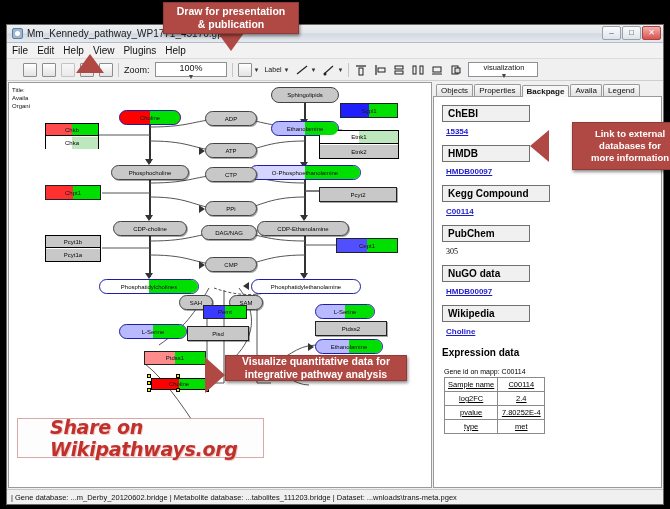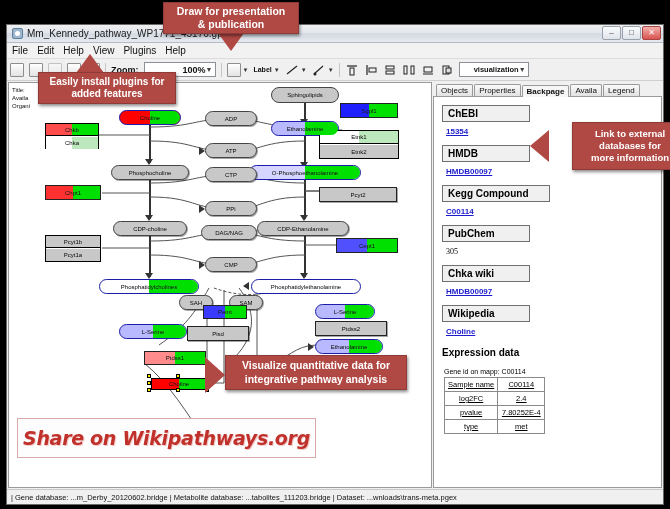--- a/index.html
+++ b/index.html
@@ -51,37 +51,36 @@
     height:16px; flex:0 0 16px; background:#f2f2f2;
     border-bottom:1px solid #dcdcdc;
     display:flex; align-items:center; padding-left:5px; gap:9px;
   }
   #menubar .mi { font-size:10px; color:#111; cursor:default; }
 
   
   #toolbar {
     height:22px; flex:0 0 22px; background:#f0f0f0;
     border-bottom:1px solid #cfcfcf;
-    display:flex; align-items:center; padding:0 3px; gap:5px;
+    display:flex; align-items:center; padding:0 16px; gap:5px;
     position:relative;
-    font-weight:bold;
   }
   .tb-ico {
     width:14px; height:14px; border:1px solid #8d8d8d; border-radius:1px;
     background:linear-gradient(to bottom,#ffffff,#e3e3e3);
     position:relative; flex:0 0 14px;
   }
   .tb-ico.flat { border:none; background:none; }
   .tb-ico.dim { opacity:.45; }
   .tb-sep { width:1px; height:14px; background:#c6c6c6; flex:0 0 1px; }
   .tb-lbl { font-size:9px; color:#111; white-space:nowrap; }
   .tb-combo {
     height:15px; border:1px solid #8c9097; background:#fff;
-    display:flex; align-items:center; justify-content:flex-end;
-    padding:0 2px 0 3px; font-size:9px; color:#111;
+    display:flex; align-items:center; justify-content:space-between;
+    padding:0 2px 0 3px; font-size:9px; color:#111;flex-direction:column;
   }
   .tb-combo .cb-arrow { font-size:7px; color:#444; }
   .tb-mini-arrow { font-size:6px; color:#333; margin-left:-3px; }
 
   
   #main { flex:1 1 auto; display:flex; min-height:0; }
 
   
   #canvas-wrap {
     flex:0 0 424px; background:#fff; border:1px solid #9a9a9a;
@@ -192,23 +191,23 @@
   .cpoint.left {
     border-top:16px solid transparent; border-bottom:16px solid transparent;
     border-right:19px solid #b04944;
   }
   .cpoint.right {
     border-top:18px solid transparent; border-bottom:18px solid transparent;
     border-left:20px solid #b04944;
   }
 
   #share-box {
-    position:absolute; left:17px; top:418px; width:299px; height:40px;
+    position:absolute; left:17px; top:418px; width:247px; height:40px;
     border:1px solid #d9a9a7; background:#fdfdfd; z-index:55;
-    display:flex; align-items:center; justify-content:center;
+    display:flex; align-items:center; justify-content:center;padding-left:32px;
   }
   #share-text {
     font-family:"DejaVu Sans", sans-serif;
     font-style:italic; font-weight:bold; font-size:19px;
     color:#c0312b; text-shadow:1px 1px 0 #f0c9c7;
     letter-spacing:-.3px;
   }
 </style>
 </head>
 <body>
@@ -561,21 +560,21 @@
 
           <div class="db-head">HMDB</div>
           <a class="db-link" href="#">HMDB00097</a>
 
           <div class="db-head" style="width:108px;">Kegg Compound</div>
           <a class="db-link" href="#">C00114</a>
 
           <div class="db-head">PubChem</div>
           <span class="db-plain">305</span>
 
-          <div class="db-head">Chka wiki</div>
+          <div class="db-head">NuGO data</div>
           <a class="db-link" href="#">HMDB00097</a>
 
           <div class="db-head">Wikipedia</div>
           <a class="db-link" href="#">Choline</a>
 
           <div class="expr-title">Expression data</div>
           <div class="gene-id">Gene id on mapp: C00114</div>
 
           <table class="expr">
             <tbody>
@@ -604,34 +603,30 @@
 
     <div id="statusbar">| Gene database: ...m_Derby_20120602.bridge | Metabolite database: ...tabolites_111203.bridge | Dataset: ...wnloads\trans-meta.pgex</div>
   </div>
 
   <div class="callout" style="left:163px; top:2px; width:136px; height:32px;">
     <div class="ctext" style="font-size:10.5px; white-space:pre-line;">Draw for presentation
 &amp; publication</div>
   </div>
   <div class="cpoint down" style="left:218px; top:33px;"></div>
 
-  <div class="callout" style="left:38px; top:72px; width:138px; height:32px;">
-    <div class="ctext" style="font-size:10px; white-space:pre-line;">Easily install plugins for
-added features</div>
-  </div>
   <div class="cpoint up" style="left:76px; top:54px;"></div>
 
   <div class="callout" style="left:572px; top:122px; width:116px; height:48px;">
     <div class="ctext" style="font-size:9.5px; white-space:pre-line;">Link  to external
 databases  for
 more information</div>
   </div>
   <div class="cpoint left" style="left:530px; top:130px;"></div>
 
-  <div class="callout" style="left:225px; top:355px; width:182px; height:35px;">
+  <div class="callout" style="left:225px; top:355px; width:182px; height:26px;">
     <div class="ctext" style="font-size:10.5px; white-space:pre-line;">Visualize quantitative data  for
 integrative pathway analysis</div>
   </div>
   <div class="cpoint right" style="left:205px; top:357px;"></div>
 
   <div id="share-box">
     <span id="share-text">Share on Wikipathways.org</span>
   </div>
 
 </div>

